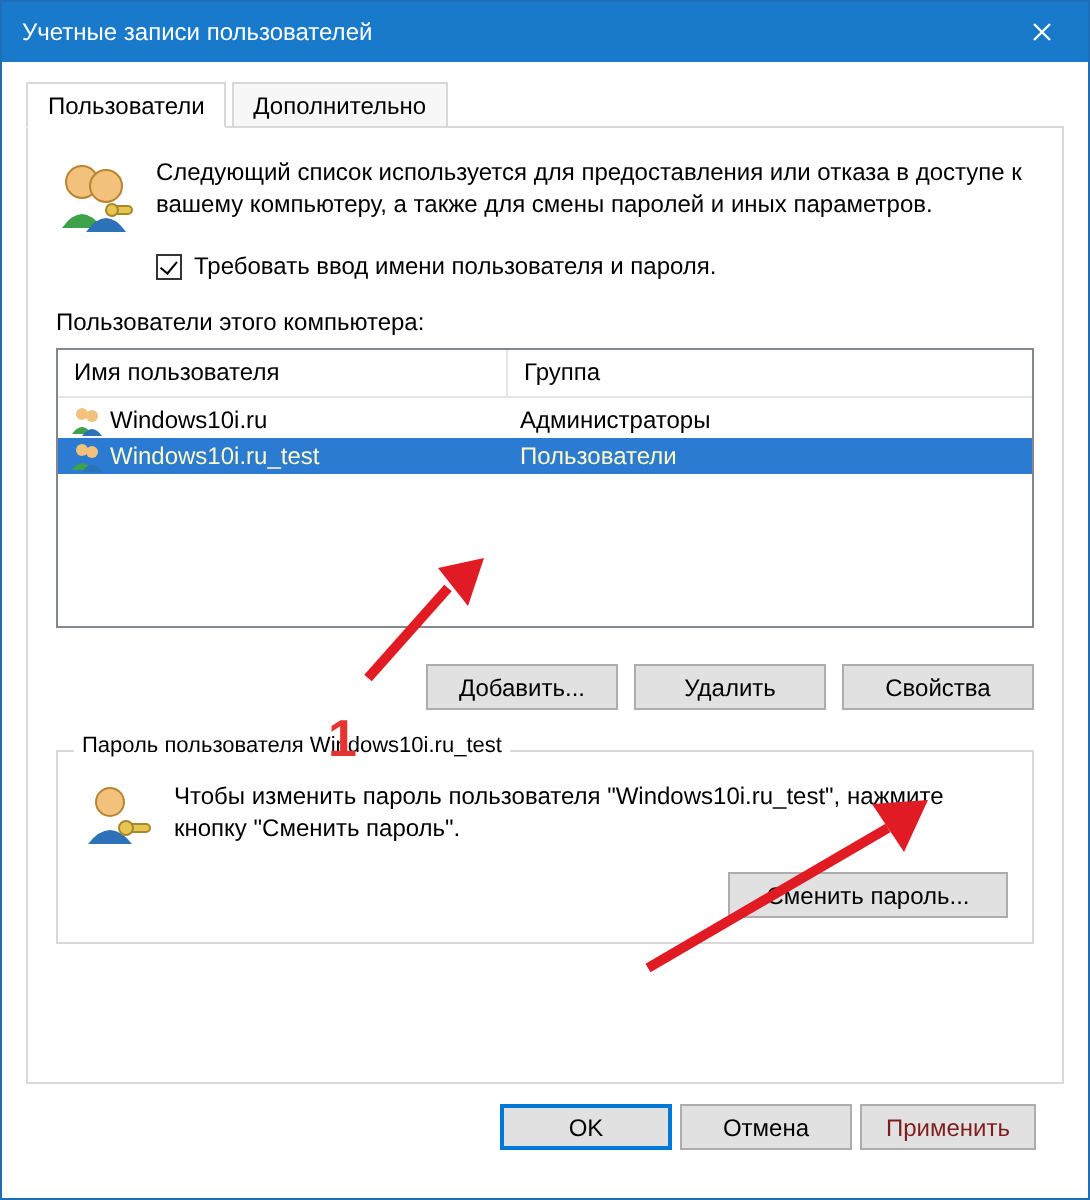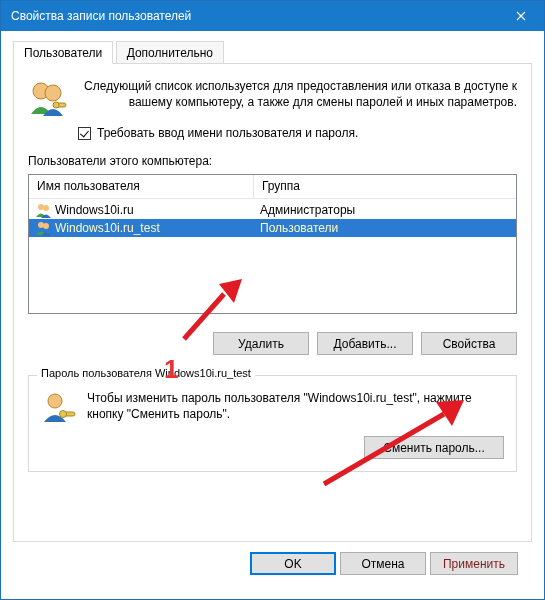--- a/index.html
+++ b/index.html
@@ -56,21 +56,21 @@
   .tabpanel {
     border: 1px solid #d9d9d9; border-top: none;
     flex: 1;
     padding: 14px 14px 14px 14px;
     display: flex; flex-direction: column;
     position: relative;
   }
   
   .intro { display: flex; gap: 10px; }
   .intro .icon { width: 40px; height: 40px; flex-shrink: 0; }
-  .intro .text { flex: 1; line-height: 1.35; text-align: right; }
+  .intro .text { flex: 1; line-height: 1.35; }
   
   .cbx-row { margin: 8px 0 10px 50px; display: flex; align-items: center; }
   .cbx {
     width: 13px; height: 13px; border: 1px solid #333;
     margin-right: 6px; display: inline-flex; align-items: center; justify-content: center;
     background: #fff;
   }
   .cbx.checked::before {
     content: ""; width: 7px; height: 3.5px; border-left: 1.5px solid #000; border-bottom: 1.5px solid #000;
     transform: rotate(-50deg) translate(0px,-1px);
@@ -139,21 +139,21 @@
     color: #e53333; font-size: 26px; font-weight: 600;
     font-family: "Segoe UI", sans-serif;
   }
   svg.arrow path { fill: #e01b24; }
   svg.arrow line { stroke: #e01b24; stroke-width: 5; }
 </style>
 </head>
 <body>
 
 <div class="titlebar">
-  <div class="title">Свойства записи пользователей</div>
+  <div class="title">Учетные записи пользователей</div>
   <div class="close">
     <svg width="10" height="10" viewBox="0 0 10 10">
       <path d="M1 1 L9 9 M9 1 L1 9" stroke="#fff" stroke-width="1.2"></path>
     </svg>
   </div>
 </div>
 
 <div class="client">
 
   <div class="tabs-row">
@@ -215,22 +215,22 @@
               </svg>
             </span>
             <span>Windows10i.ru_test</span>
           </div>
           <div class="cell group">Пользователи</div>
         </div>
       </div>
     </div>
 
     <div class="btnrow">
+      <button class="btn">Добавить...</button>
       <button class="btn">Удалить</button>
-      <button class="btn">Добавить...</button>
       <button class="btn">Свойства</button>
     </div>
 
     <div class="groupbox">
       <div class="legend">Пароль пользователя Windows10i.ru_test</div>
       <div class="pw-row">
         <div class="icon">
           <svg viewBox="0 0 36 36" width="36" height="36">
             <circle cx="14" cy="11" r="7" fill="#f2c27d" stroke="#b98431"></circle>
             <path d="M3 32 Q14 18 25 32 Z" fill="#2d71b8"></path>

